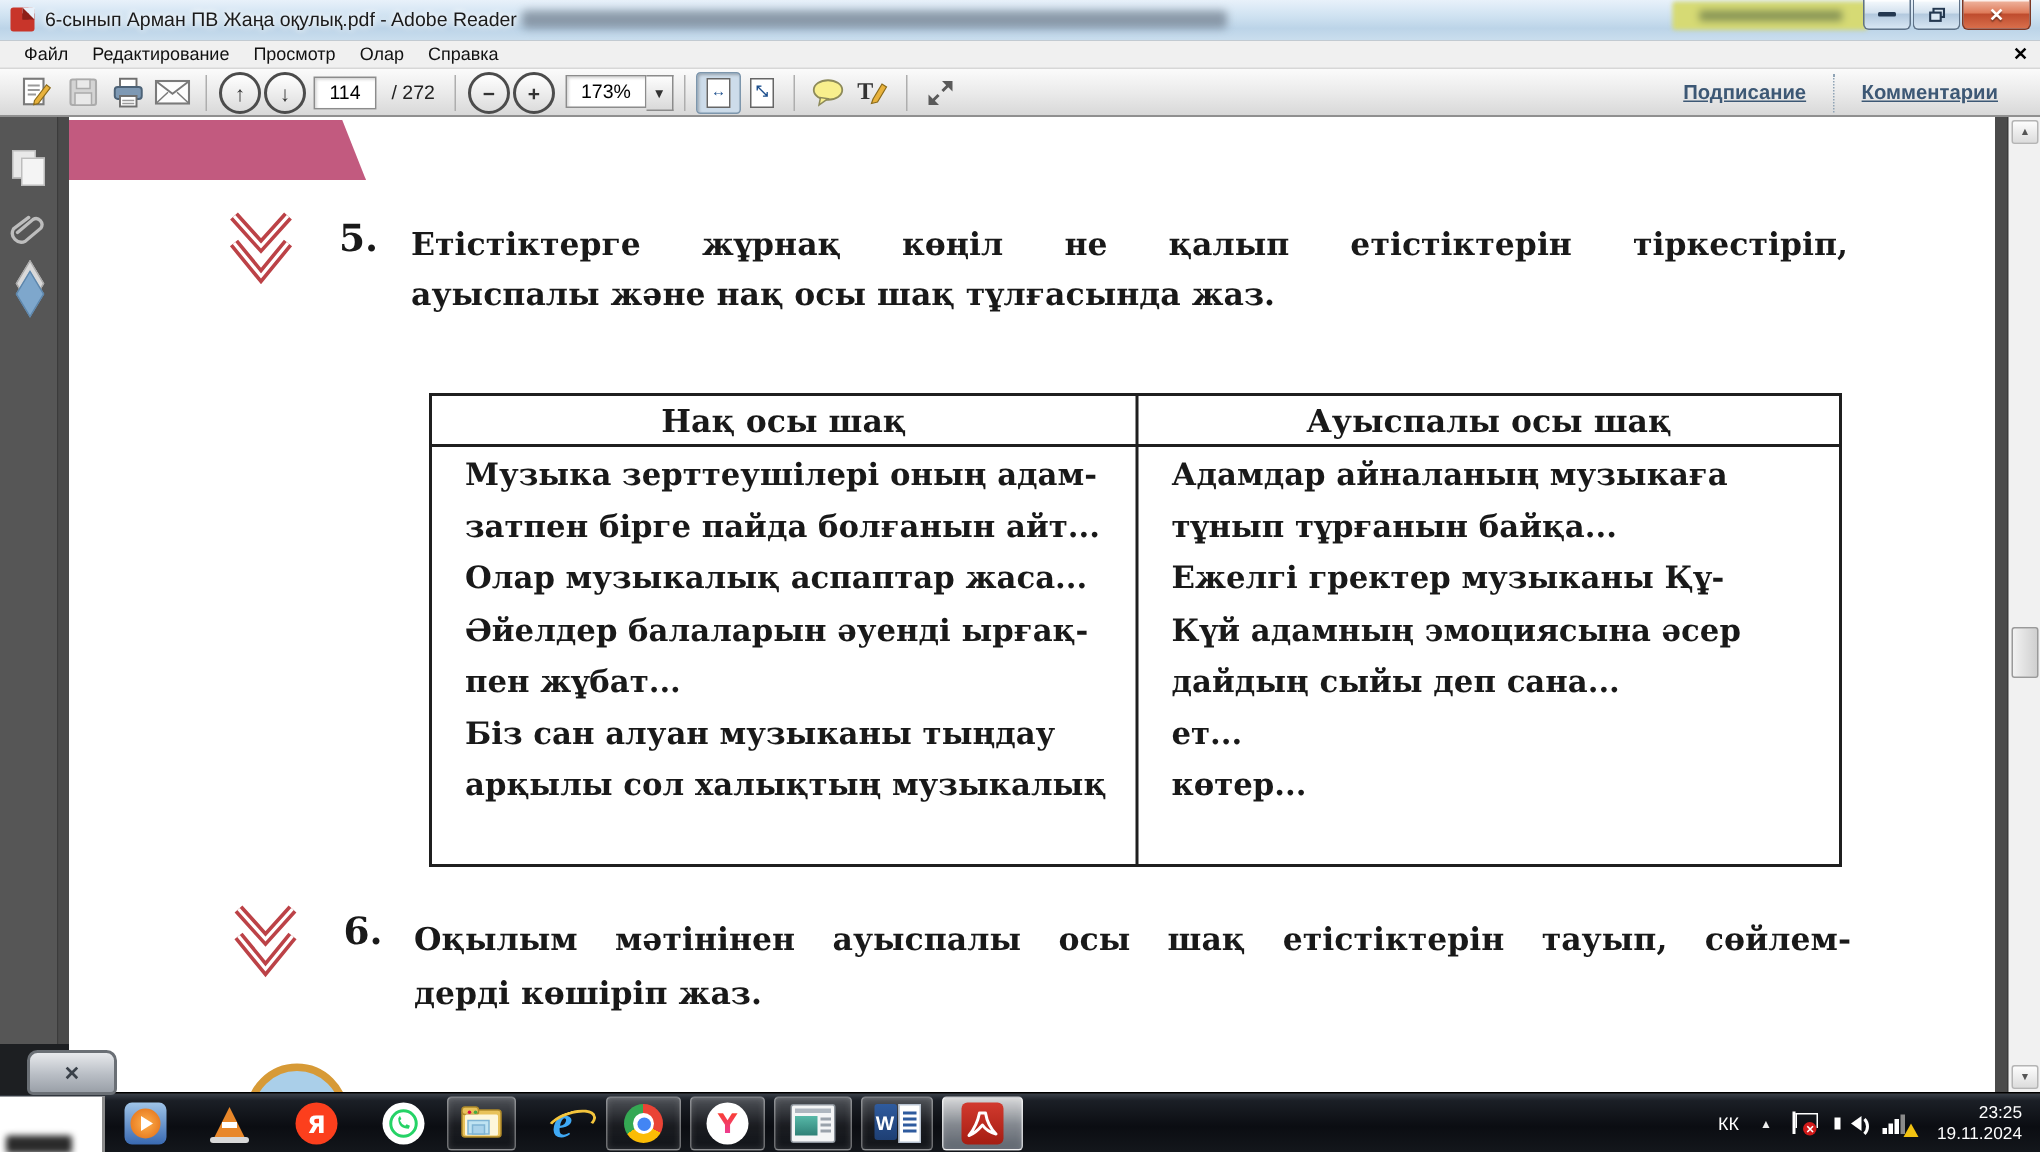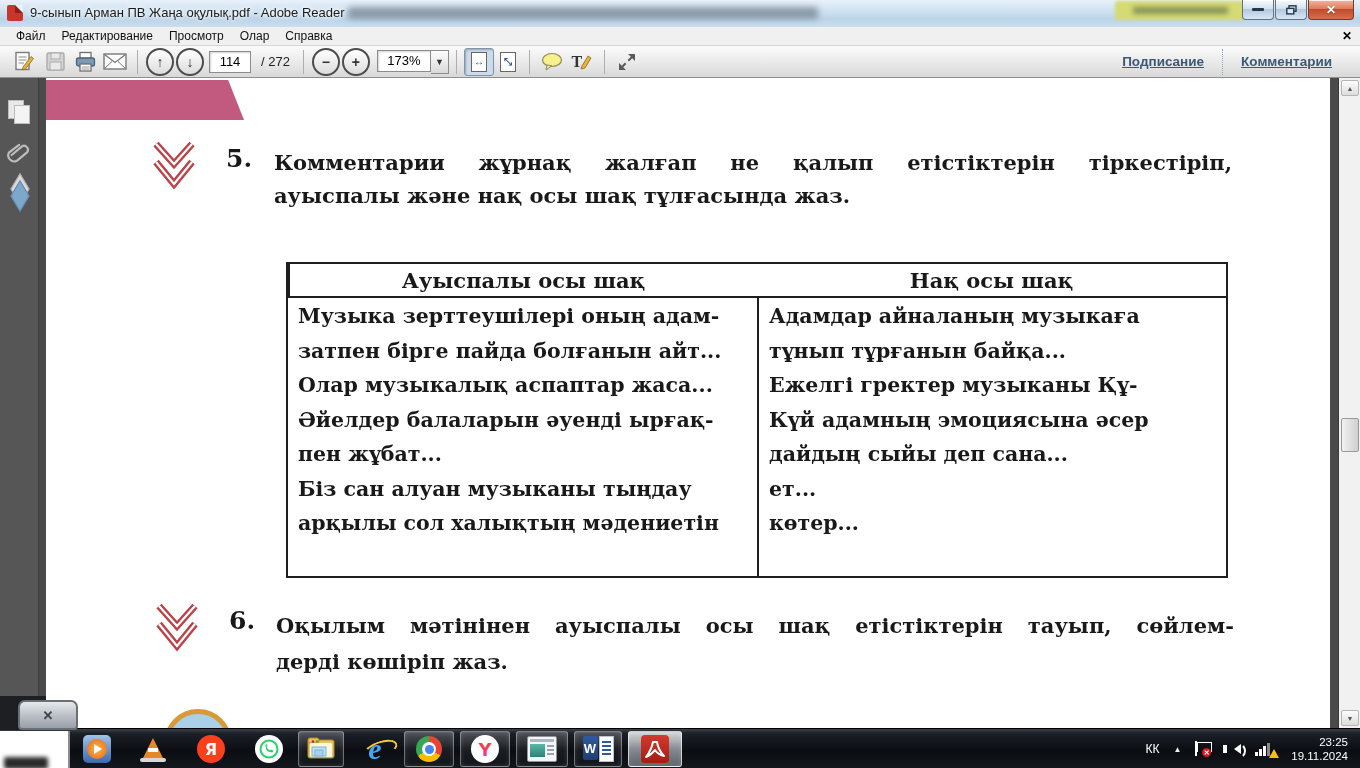--- a/index.html
+++ b/index.html
@@ -85,21 +85,21 @@
   .chev{width:46px;height:50px;}
   .ex-num{font-size:25px;font-weight:bold;}
   .ex-text{width:958px;font-size:21px;font-weight:bold;line-height:33px;}
   .jline{text-align:justify;text-align-last:justify;white-space:nowrap;}
 
   #ex-table{left:240px;top:184px;width:938px;height:312px;border:2px solid #1f1f1f;background:#fff;}
   #ex-table .hdr{height:32px;border-bottom:2px solid #1f1f1f;display:flex;}
   #ex-table .hcell{width:50%;display:flex;align-items:center;justify-content:center;
     font-size:21px;font-weight:bold;box-sizing:border-box;}
   #ex-table .body{display:flex;height:278px;}
-  #ex-table .cell{width:50%;box-sizing:border-box;padding:1px 6px 0 10px;
+  #ex-table .cell{width:50%;box-sizing:border-box;padding:1px 6px 0 22px;
     font-size:20.5px;font-weight:bold;line-height:34.5px;white-space:nowrap;}
   .colline{border-left:2px solid #1f1f1f;}
 
   #reading-circle{left:118px;top:631px;width:58px;height:58px;border-radius:50%;
     border:5px solid #d79a36;background:#aacfe9;}
 
   
   #vscroll{left:1299px;top:0;width:22px;height:650px;background:#f1f1f1;border-left:1px solid #3b3b3b;}
   .scr-btn{left:2px;width:18px;height:16px;background:linear-gradient(#fdfdfd,#dcdcdc);
     border:1px solid #b5b5b5;border-radius:2px;display:flex;align-items:center;justify-content:center;
@@ -177,21 +177,21 @@
     border-right:5px solid transparent;border-bottom:9px solid #f2c211;}
   #clock{text-align:right;font-size:11.5px;line-height:14px;margin-right:12px;margin-left:4px;}
 
   svg{display:block;}
 </style>
 </head>
 <body>
 
 <div id="titlebar" class="abs">
   <div class="appicon abs"></div>
-  <div class="title abs">9-сынып Арман ПВ Жаңа оқулық.pdf - Adobe Reader</div>
+  <div class="title abs">6-сынып Арман ПВ Жаңа оқулық.pdf - Adobe Reader</div>
   <div id="ghost-title" class="abs ghost"></div>
   <div id="ghost-chip" class="abs">
       <i></i>
     </div>
   <div id="winbtns" class="abs">
     <div class="winbtn">
         <span class="glyph-min"></span>
       </div>
     <div class="winbtn">
       <svg width="11" height="10" viewBox="0 0 11 10">
@@ -340,38 +340,38 @@
       <div id="banner" class="abs"></div>
 
       <svg class="chev abs" style="left:105px;top:62px;" viewBox="0 0 46 50">
         <polyline points="5,4 23,24 41,4" fill="none" stroke="#bc4247" stroke-width="7"></polyline>
         <polyline points="5,4 23,24 41,4" fill="none" stroke="#ffffff" stroke-width="2.2"></polyline>
         <polyline points="5,22 23,44 41,22" fill="none" stroke="#bc4247" stroke-width="7"></polyline>
         <polyline points="5,22 23,44 41,22" fill="none" stroke="#ffffff" stroke-width="2.2"></polyline>
       </svg>
       <div class="ex-num abs" style="left:180px;top:66px;">5.</div>
       <div class="ex-text abs" style="left:228px;top:68px;">
-        <div class="jline">Комментарии жұрнақ жалғап не қалып етістіктерін тіркестіріп,</div>
+        <div class="jline">Етістіктерге жұрнақ көңіл не қалып етістіктерін тіркестіріп,</div>
         <div>ауыспалы және нақ осы шақ тұлғасында жаз.</div>
       </div>
 
       <div id="ex-table" class="abs">
         <div class="hdr">
+          <div class="hcell">Нақ осы шақ</div>
           <div class="hcell colline">Ауыспалы осы шақ</div>
-          <div class="hcell">Нақ осы шақ</div>
         </div>
         <div class="body">
           <div class="cell">
             <div>Музыка зерттеушілері оның адам-</div>
             <div>затпен бірге пайда болғанын айт...</div>
             <div>Олар музыкалық аспаптар жаса...</div>
             <div>Әйелдер балаларын әуенді ырғақ-</div>
             <div>пен жұбат...</div>
             <div>Біз сан алуан музыканы тыңдау</div>
-            <div>арқылы сол халықтың мәдениетін</div>
+            <div>арқылы сол халықтың музыкалық</div>
           </div>
           <div class="cell colline">
             <div>Адамдар айналаның музыкаға</div>
             <div>тұнып тұрғанын байқа...</div>
             <div>Ежелгі гректер музыканы Құ-</div>
             <div>Күй адамның эмоциясына әсер</div>
             <div>дайдың сыйы деп сана...</div>
             <div>ет...</div>
             <div>көтер...</div>
           </div>

